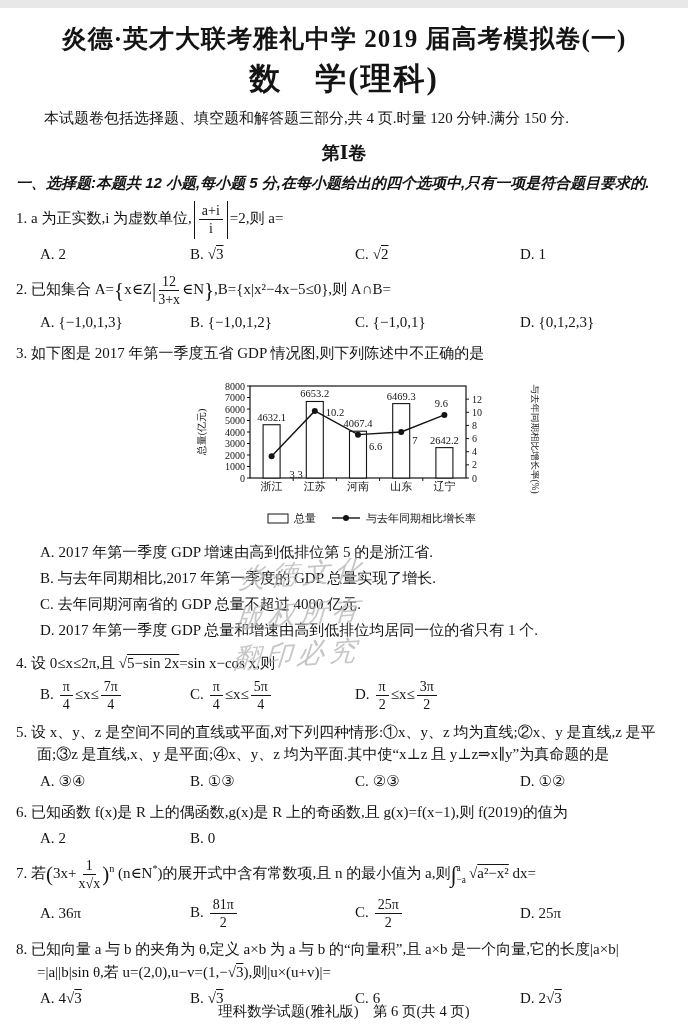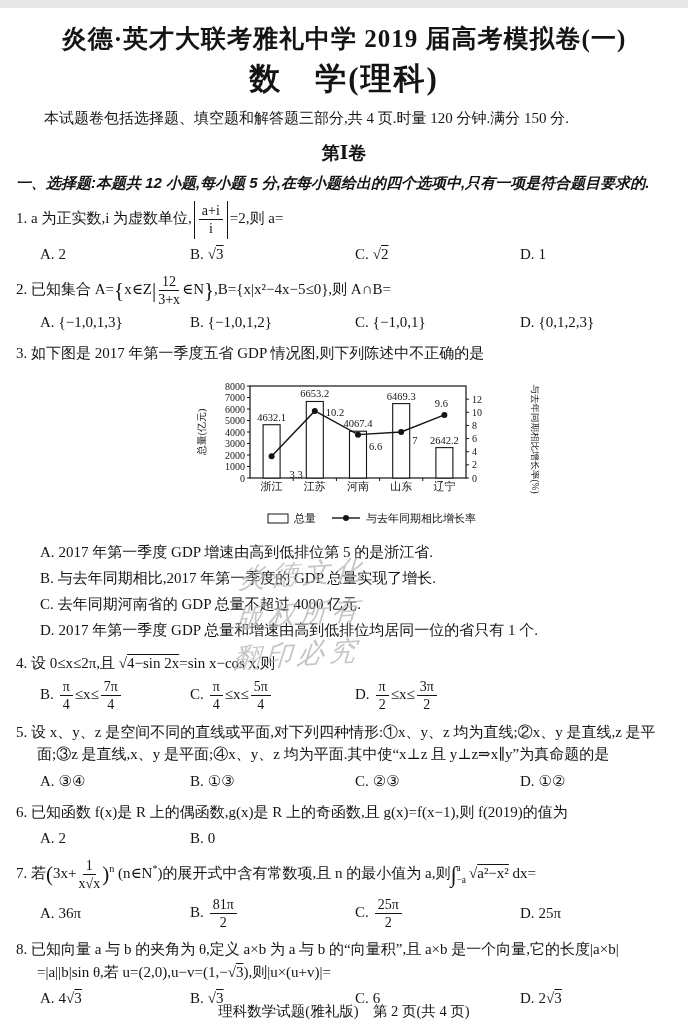--- a/index.html
+++ b/index.html
@@ -148,21 +148,21 @@
             <text x="172" y="149" font-size="11" text-anchor="start" font-family="&quot;Liberation Serif&quot;,&quot;DejaVu Serif&quot;,serif" fill="#141414">与去年同期相比增长率</text>
           </svg></div>
         <div class="opts-stacked">
           <div class="opt"><span class="opt-label">A.</span>2017 年第一季度 GDP 增速由高到低排位第 5 的是浙江省.</div>
           <div class="opt"><span class="opt-label">B.</span>与去年同期相比,2017 年第一季度的 GDP 总量实现了增长.</div>
           <div class="opt"><span class="opt-label">C.</span>去年同期河南省的 GDP 总量不超过 4000 亿元.</div>
           <div class="opt"><span class="opt-label">D.</span>2017 年第一季度 GDP 总量和增速由高到低排位均居同一位的省只有 1 个.</div>
         </div>
       </div>
       <div class="question">
-        <div class="q-line">4. 设 0≤x≤2π,且 <span>√<span class="ov">4−sin 2x</span></span>=sin x−cos x,则</div>
+        <div class="q-line">4. 设 0≤x≤2π,且 <span>√<span class="ov">5−sin 2x</span></span>=sin x−cos x,则</div>
         <div class="opts-grid">
           <div class="opt"><span class="opt-label">B.</span><span class="frac">
               <span class="fn">π</span>
               <span class="fd">4</span>
             </span>≤x≤<span class="frac">
               <span class="fn">7π</span>
               <span class="fd">4</span>
             </span></div>
           <div class="opt"><span class="opt-label">C.</span><span class="frac">
               <span class="fn">π</span>
@@ -227,14 +227,14 @@
           <div class="opt"><span class="opt-label">C.</span>6</div>
           <div class="opt"><span class="opt-label">D.</span>2<span>√<span class="ov">3</span></span></div>
         </div>
       </div>
     </div>
   <div class="watermark">
     <div>炎德文化</div>
     <div>版权所有</div>
     <div>翻印必究</div>
   </div>
-  <div class="footer">理科数学试题(雅礼版)　第 2 页(共 4 页)</div>
+  <div class="footer">理科数学试题(雅礼版)　第 6 页(共 4 页)</div>
 </div>
 
 </body></html>

